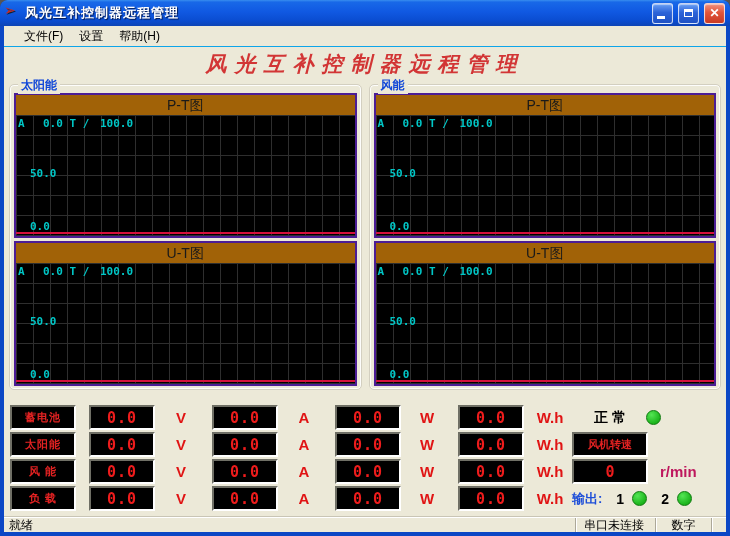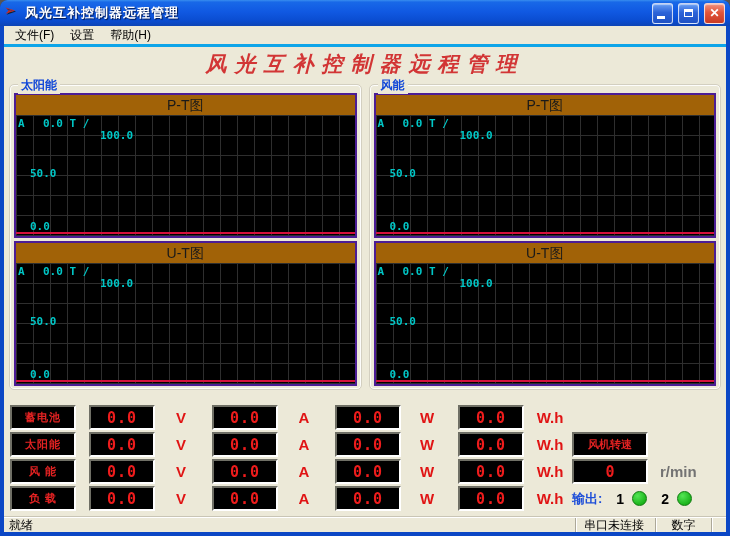--- a/index.html
+++ b/index.html
@@ -25,22 +25,22 @@
     box-shadow:inset 0 1px 1px rgba(255,255,255,.5); position:relative; }
   .tb-btn.close { background:linear-gradient(180deg,#f0917e 0%,#e1553b 45%,#c93a24 100%); }
   .glyph-min { position:absolute; left:4px; bottom:4px; width:8px; height:3px; background:#fff; }
   .glyph-max { width:9px; height:8px; border:1px solid #fff; border-top:3px solid #fff; }
   .glyph-close::before { content:"✕"; font-size:12px; font-weight:bold; }
 
   
   .client { position:absolute; top:26px; left:4px; right:4px; bottom:4px;
     background:#ece9d8; display:flex; flex-direction:column; }
 
-  .menubar { height:21px; display:flex; align-items:center; padding-left:3px;
-    font-size:12px; color:#000; border-bottom:3px solid #0ea5e9; }
+  .menubar { height:21px; display:flex; align-items:center; padding-left:12px;
+    font-size:12px; color:#000; border-bottom:1px solid #0ea5e9; }
   .menu-item { padding:2px 8px; cursor:default; }
 
   .content { flex:1; position:relative; overflow:hidden; }
 
   .main-title { text-align:center; margin:3px 0 2px;
     font-family:"Liberation Serif", serif; font-style:italic; font-weight:bold;
     font-size:21px; color:#d23535; letter-spacing:8px; }
 
   
   .groups { display:flex; gap:7px; margin:6px 5px 0; height:306px; }
@@ -52,21 +52,21 @@
   .chart-panel { background:#a16207; border:2px solid #4c1d95; margin-bottom:3px; }
   .chart-title { text-align:center; font-size:14px; color:#1a1a1a; height:20px; line-height:20px; }
   .chart { position:relative; height:121px; background-color:#000;
     background-image:
       linear-gradient(to right,#2e2e2e 1px,transparent 1px),
       linear-gradient(to bottom,#2e2e2e 1px,transparent 1px);
     background-size:17px 20px; overflow:hidden; }
   .ax { position:absolute; color:#00c6c6; font:bold 11px "DejaVu Sans Mono", monospace; }
   .ax-corner { left:2px;  top:2px; }
   .ax-origin { left:27px; top:2px; }
-  .ax-xmax   { left:84px; top:14px; }
+  .ax-xmax   { left:84px; top:2px; }
   .ax-ymid   { left:14px; top:52px; }
   .ax-ymin   { left:14px; bottom:3px; }
   .trace { position:absolute; left:0; right:0; bottom:2px; height:2px; background:#d4103c; }
 
   
   .readings { margin:15px 6px 0; }
   .row { display:flex; align-items:center; height:25px; margin-bottom:2px; }
   .sunken { background:#000; border:2px solid; border-color:#6f6f65 #ffffff #ffffff #6f6f65; }
   .tag { width:66px; height:25px; color:#e32222; font-size:11px; font-weight:bold;
     display:flex; align-items:center; justify-content:center; letter-spacing:1px; }
@@ -79,21 +79,21 @@
 
   .status-ok { font-size:14px; font-weight:bold; color:#000; letter-spacing:4px; margin-left:22px; }
   .led { width:15px; height:15px; border-radius:50%; margin-left:16px;
     background:radial-gradient(circle at 35% 30%,#54e654,#1cb41c 70%);
     border:1px solid #0d7a0d; }
   .fan-tag { width:76px; height:25px; color:#e32222; font-size:11px; font-weight:bold;
     display:flex; align-items:center; justify-content:center; }
   .fan-val { width:76px; height:25px; color:#ee1c1c;
     font:bold 15px "DejaVu Sans Mono", monospace;
     display:flex; align-items:center; justify-content:center; }
-  .rmin { color:#737373; font-size:15px; font-weight:bold; margin-left:12px; }
+  .rmin { color:#be185d; font-size:15px; font-weight:bold; margin-left:12px; }
   .out-label { font-size:13px; font-weight:bold; color:#1d4ed8; }
   .out-num { font-size:14px; font-weight:bold; color:#000; margin-left:14px; }
   .out-led { margin-left:8px; }
 
   
   .statusbar { height:14px; display:flex; align-items:center; font-size:12px;
     color:#000; background:#ece9d8; box-shadow:0 -1px 0 #fff, 0 -2px 0 #c9c5b5; }
   .sb-main { flex:1; padding-left:5px; }
   .sb-panel { height:100%; display:flex; align-items:center; padding:4px 8px;
     border-left:1px solid #aca899; box-shadow:inset 1px 0 0 #fff; }
@@ -193,20 +193,24 @@
         <div class="row">
           <span class="tag sunken">蓄电池</span>
           <span class="val sunken">0.0</span>
           <span class="unit">V</span>
           <span class="val sunken">0.0</span>
           <span class="unit">A</span>
           <span class="val sunken">0.0</span>
           <span class="unit">W</span>
           <span class="val sunken">0.0</span>
           <span class="unit">W.h</span>
+          <span class="side">
+            <span class="status-ok">正常</span>
+            <span class="led"></span>
+          </span>
         </div>
 
         <div class="row">
           <span class="tag sunken">太阳能</span>
           <span class="val sunken">0.0</span>
           <span class="unit">V</span>
           <span class="val sunken">0.0</span>
           <span class="unit">A</span>
           <span class="val sunken">0.0</span>
           <span class="unit">W</span>

